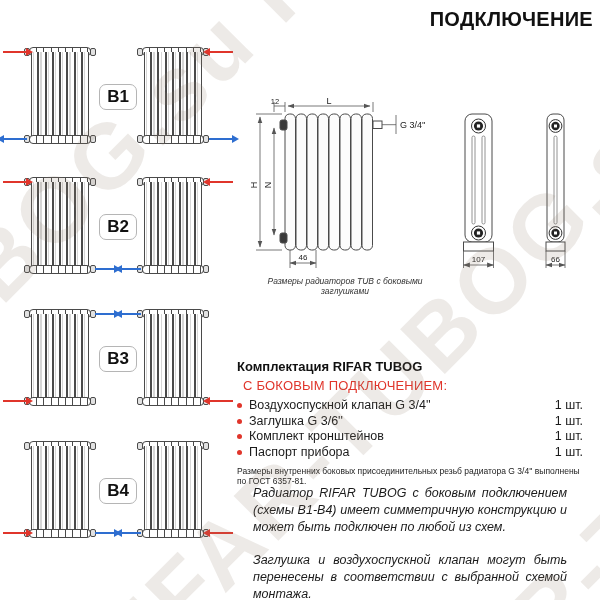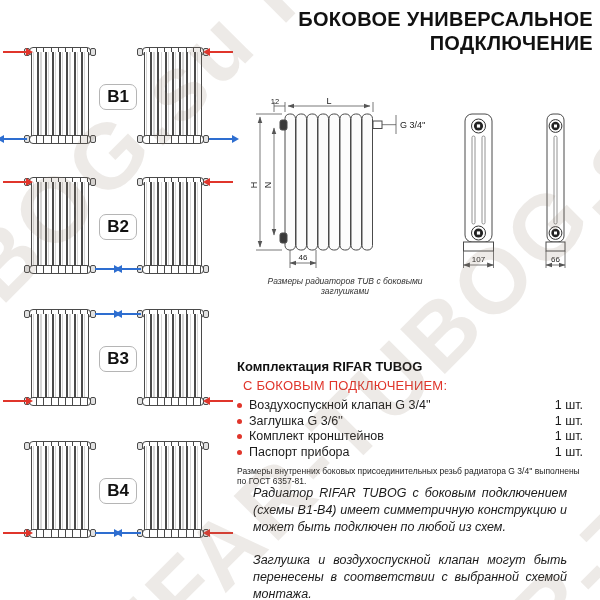--- a/index.html
+++ b/index.html
@@ -95,21 +95,20 @@
 </head>
 <body>
 
 <div class="wm-layer">
   <span class="wm wm1">TUBOG.su RIFAR</span>
   <span class="wm wm2">RIFAR-TUBOG.su</span>
   <span class="wm wm3">RIFAR-TUBOG</span>
 </div>
 
 <div class="title">
-  <div>БОКОВОЕ УНИВЕРСАЛЬНОЕ</div>
   <div>ПОДКЛЮЧЕНИЕ</div>
 </div>
 
 <div class="scheme s1">
   <div class="rad l">
     <i class="cap tl"></i>
       <i class="cap tr"></i>
       <i class="cap bl"></i>
       <i class="cap br"></i>
     <div class="bar t"></div>

